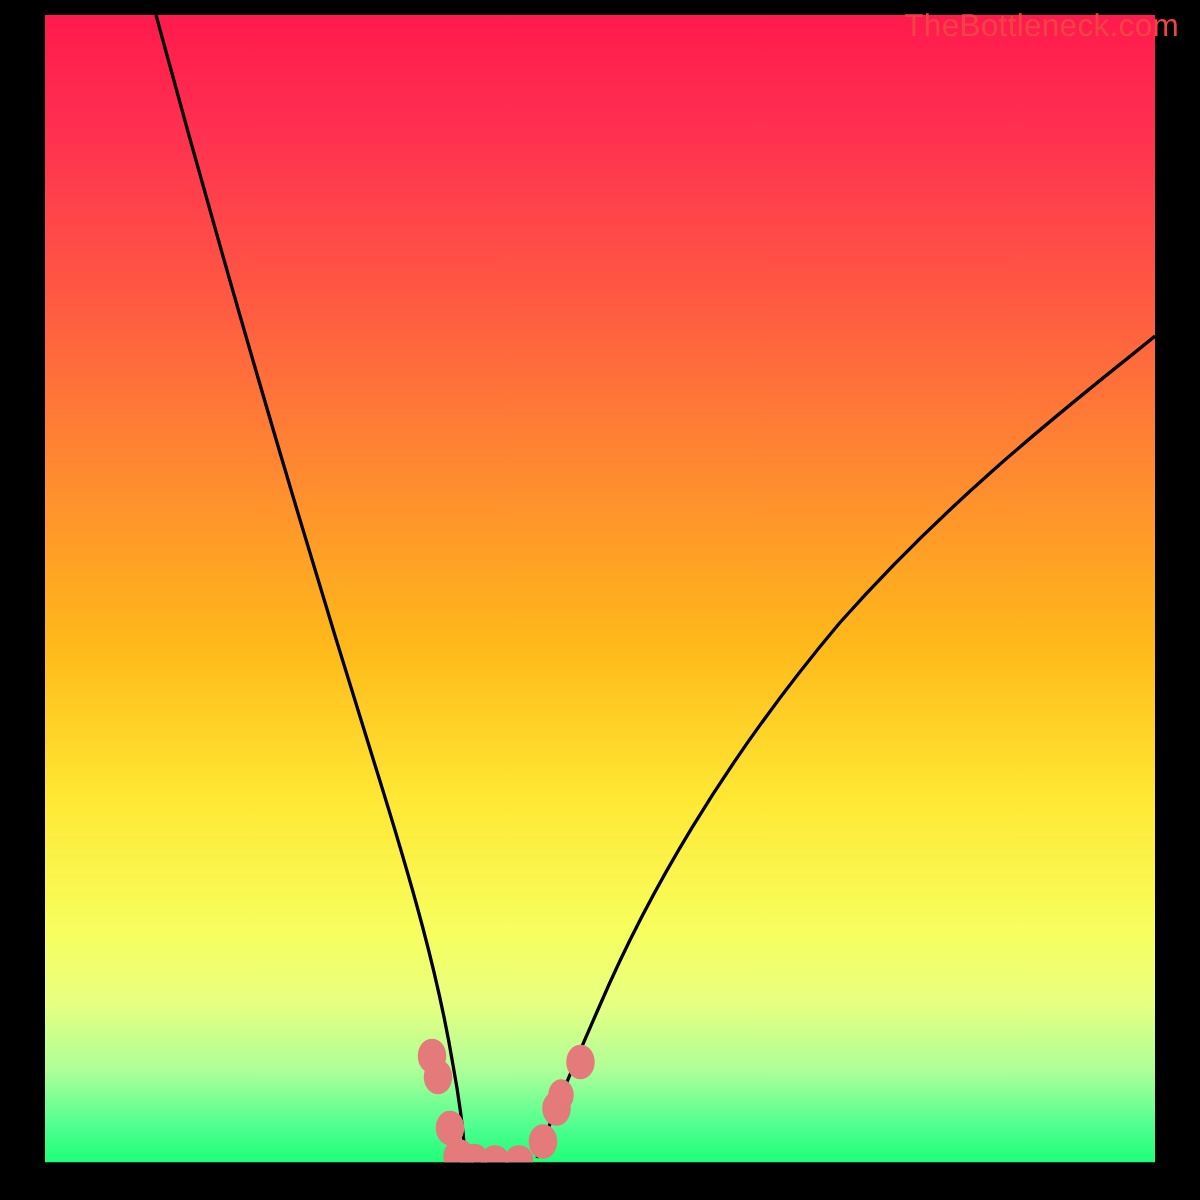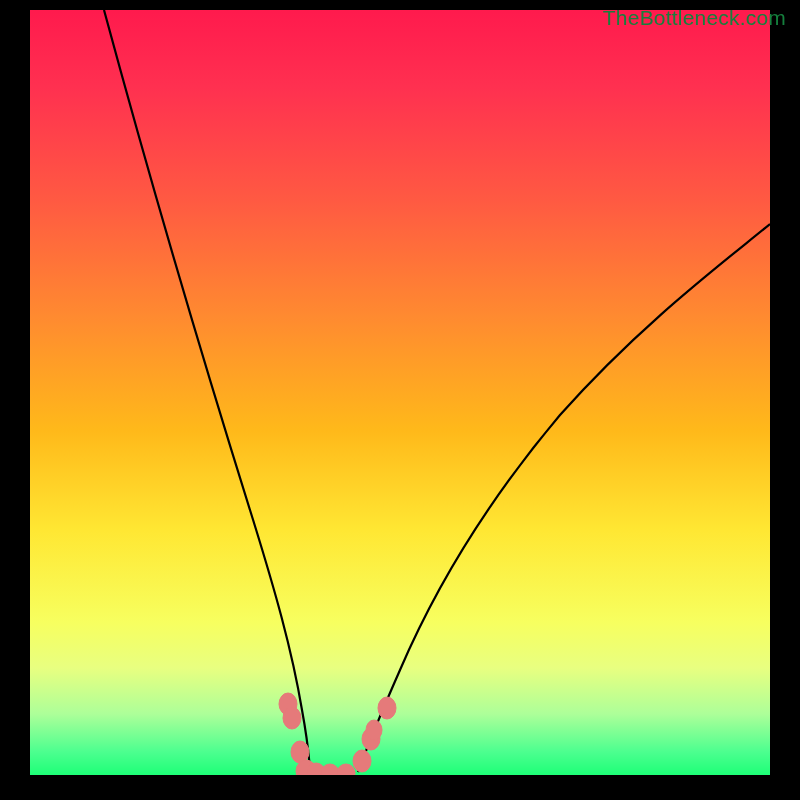--- a/index.html
+++ b/index.html
@@ -34,21 +34,21 @@
       #e8ff80 86%,
       #adff99 92%,
       #4cff8f 97%,
       #1eff77 100%
     );
   }
   .watermark {
     position: absolute;
     top: 6px;
     right: 14px;
-    color: #15803d;
+    color: #ef4444;
     font-size: 21px;
     letter-spacing: 0.2px;
     font-weight: 400;
     z-index: 3;
   }
   svg.curve {
     position: absolute;
     inset: 0;
     width: 740px;
     height: 765px;

